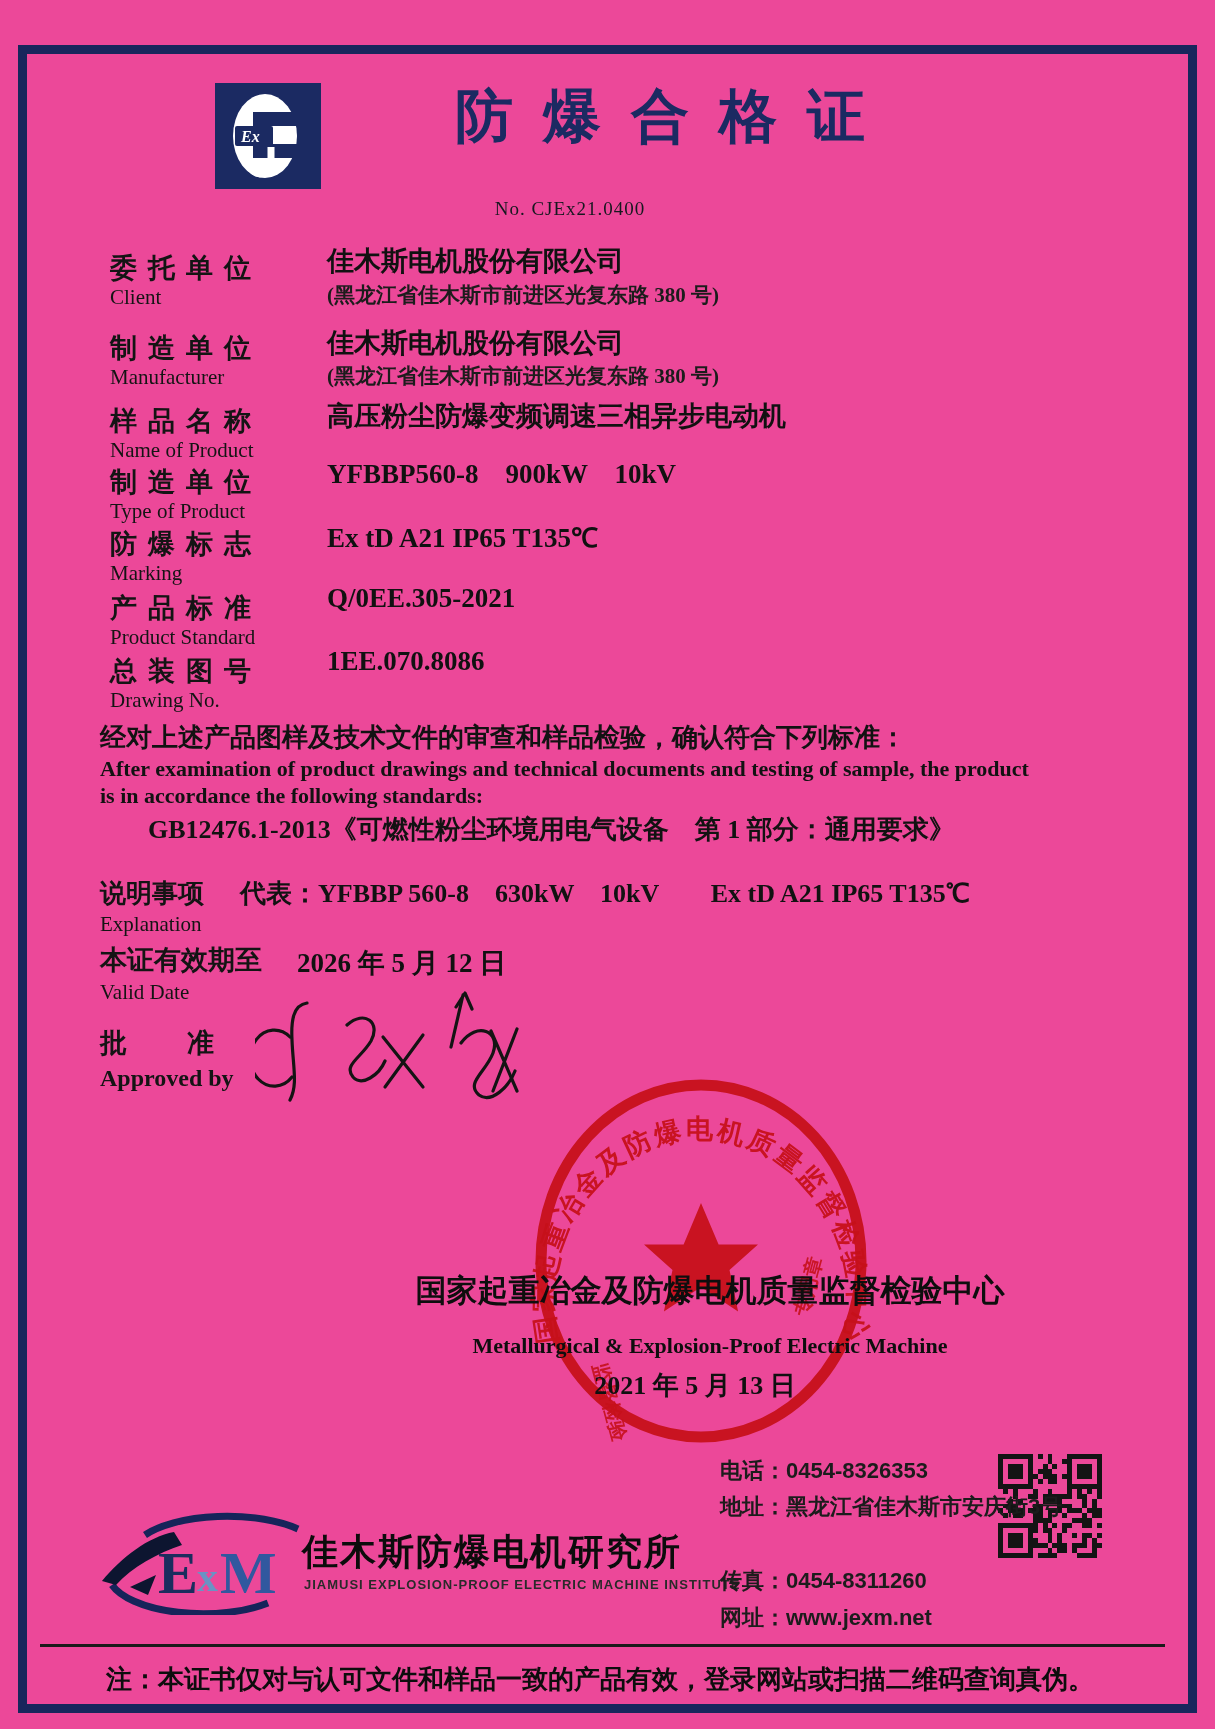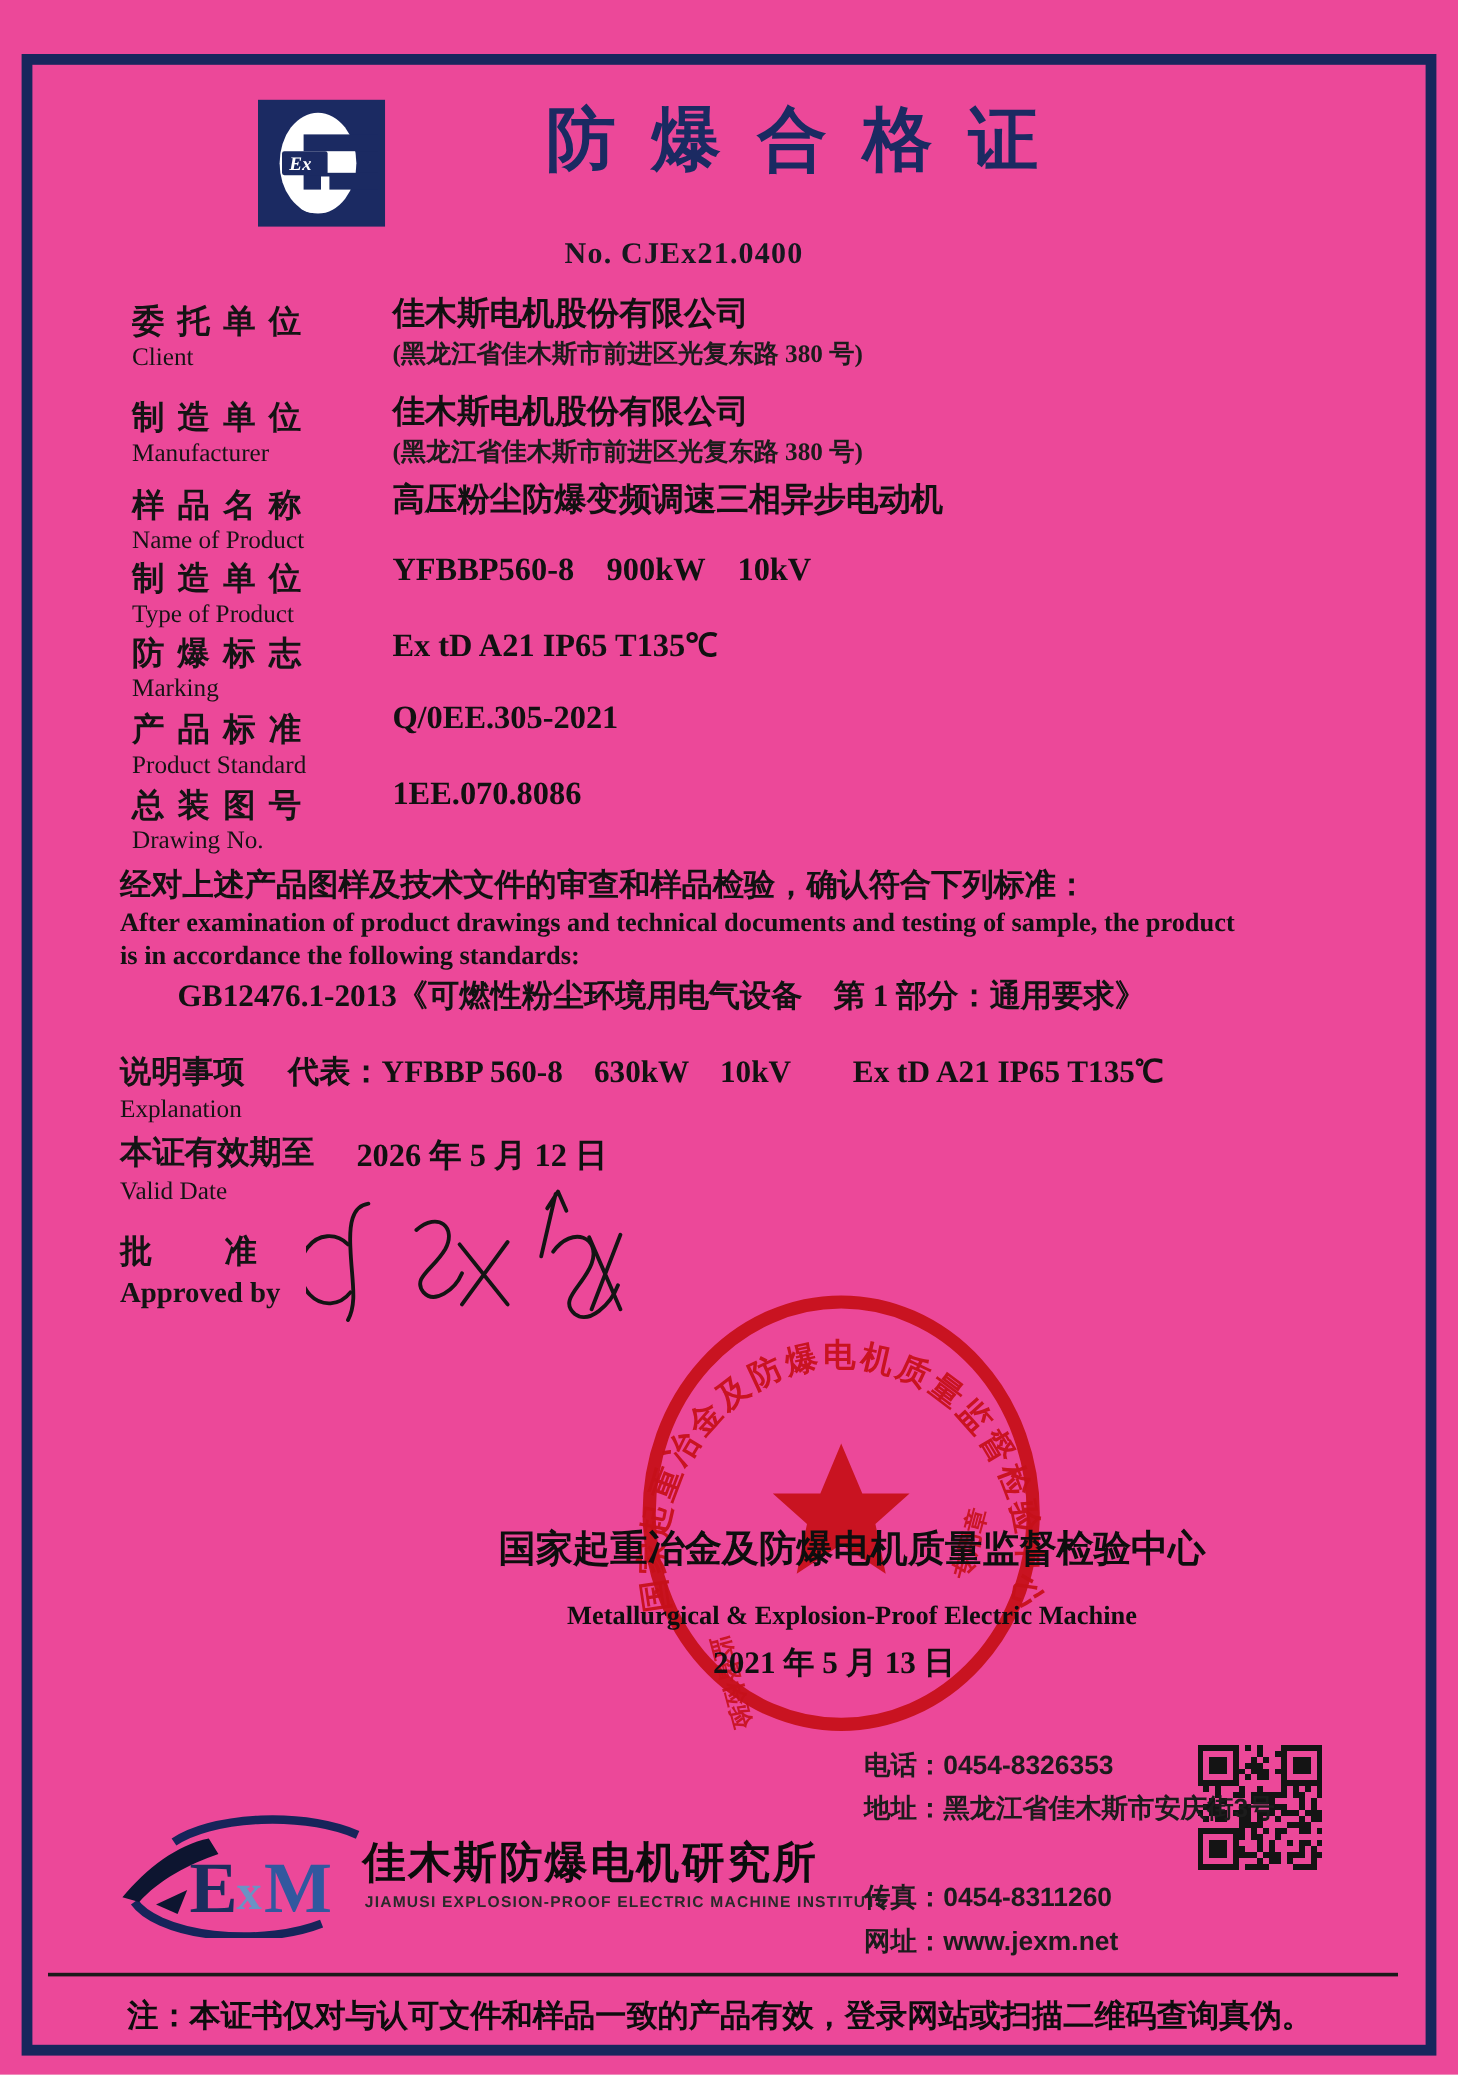--- a/index.html
+++ b/index.html
@@ -4,21 +4,21 @@
 <style>
   html,body{margin:0;padding:0;background:#f6f4ee;}
   .page{position:relative;width:1215px;height:1729px;background:#ec4899;overflow:hidden;
         font-family:"Liberation Serif",serif;color:#1a1a1a;}
   .frame{position:absolute;left:18px;top:45px;width:1161px;height:1650px;
          border:9px solid #18265c;background:transparent;}
   .abs{position:absolute;}
   .title{font-size:58px;font-weight:bold;letter-spacing:30px;color:#1b2a62;
          font-family:"Liberation Serif",serif;white-space:nowrap;}
   .subtitle{font-size:26px;font-weight:bold;letter-spacing:2px;color:#1b2a62;white-space:nowrap;}
-  .certno{font-size:25px;font-weight:bold;color:#16181f;letter-spacing:1px;white-space:nowrap;}
+  .certno{font-size:19px;font-weight:normal;color:#16181f;letter-spacing:1px;white-space:nowrap;}
   .zh-label{font-size:27px;font-weight:bold;letter-spacing:11px;color:#141414;white-space:nowrap;}
   .zh-label-tight{font-size:27px;font-weight:bold;color:#141414;white-space:nowrap;}
   .en-label{font-size:21px;color:#141414;white-space:nowrap;}
   .value{font-size:27px;font-weight:bold;color:#111;white-space:nowrap;}
   .value-note{font-size:21px;font-weight:bold;color:#1c1c1c;white-space:nowrap;}
   .para{font-size:26px;font-weight:bold;color:#121212;white-space:nowrap;}
   .para-en{font-size:22px;font-weight:bold;color:#121212;white-space:nowrap;}
   .std{font-size:26px;font-weight:bold;color:#121212;white-space:nowrap;}
   .center{text-align:center;}
   .auth-zh{font-size:31px;font-weight:bold;color:#0e0e0e;white-space:nowrap;}

